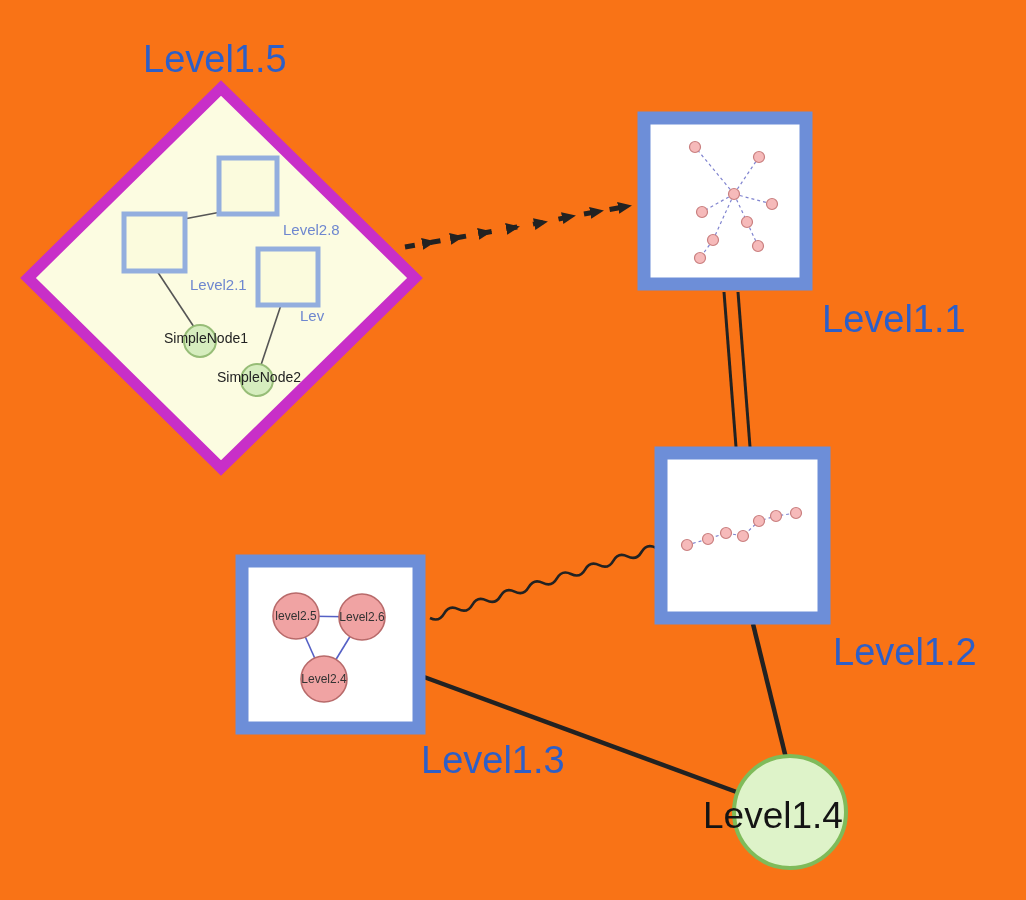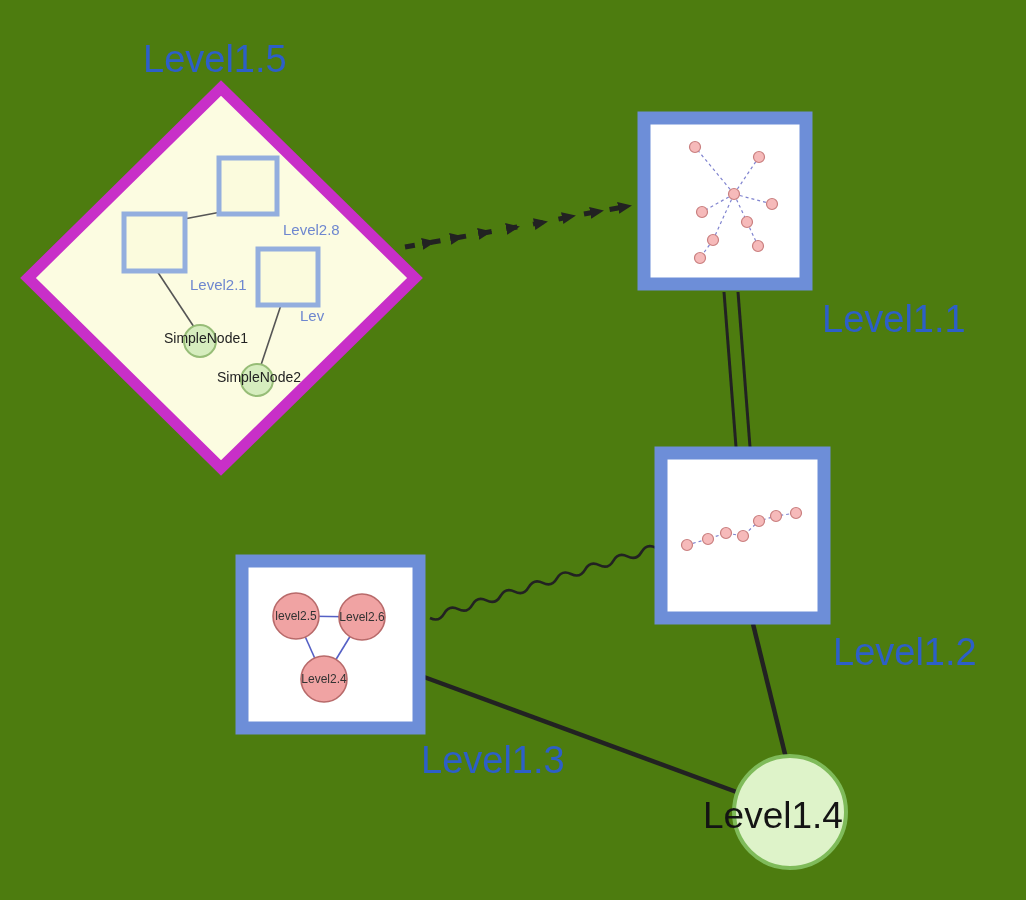--- a/index.html
+++ b/index.html
@@ -1,16 +1,16 @@
 <!DOCTYPE html>
 <html><head>
 <meta charset="utf-8">
 <style>
   html,body { margin:0; padding:0; background:#ffffff; }
-  .stage { position:relative; width:1026px; height:900px; background:#4d7c0f; overflow:hidden; }
+  .stage { position:relative; width:1026px; height:900px; background:#f97316; overflow:hidden; }
   svg { display:block; }
   text { font-family:"Liberation Sans", sans-serif; }
   .lbl-top      { font-size:38px; fill:#2d5fc8; }
   .lbl-top-blk  { font-size:37px; fill:#141414; }
   .lbl-sub-blue { font-size:15px; fill:#6e87cf; }
   .lbl-node     { font-size:14px; fill:#222222; }
   .lbl-tiny     { font-size:12px; fill:#333333; }
   .edge-black   { stroke:#222222; fill:none; }
   .mini-edge    { stroke:#8084cf; stroke-width:1.2; stroke-dasharray:3 3; fill:none; }
   .mini-dot     { fill:#f6baba; stroke:#c97f7f; stroke-width:1.2; }

